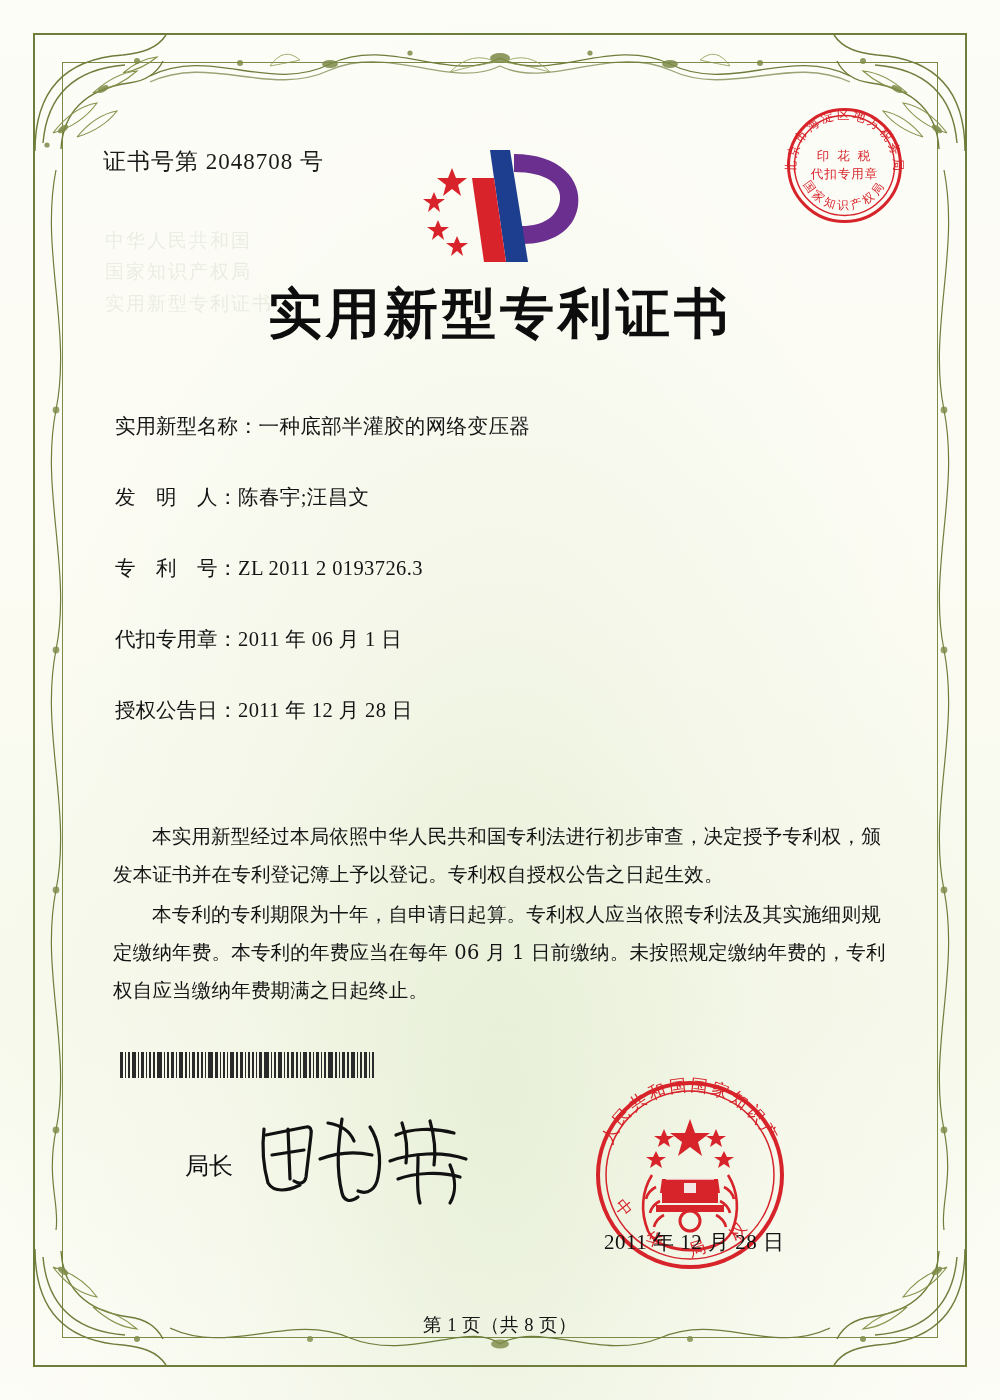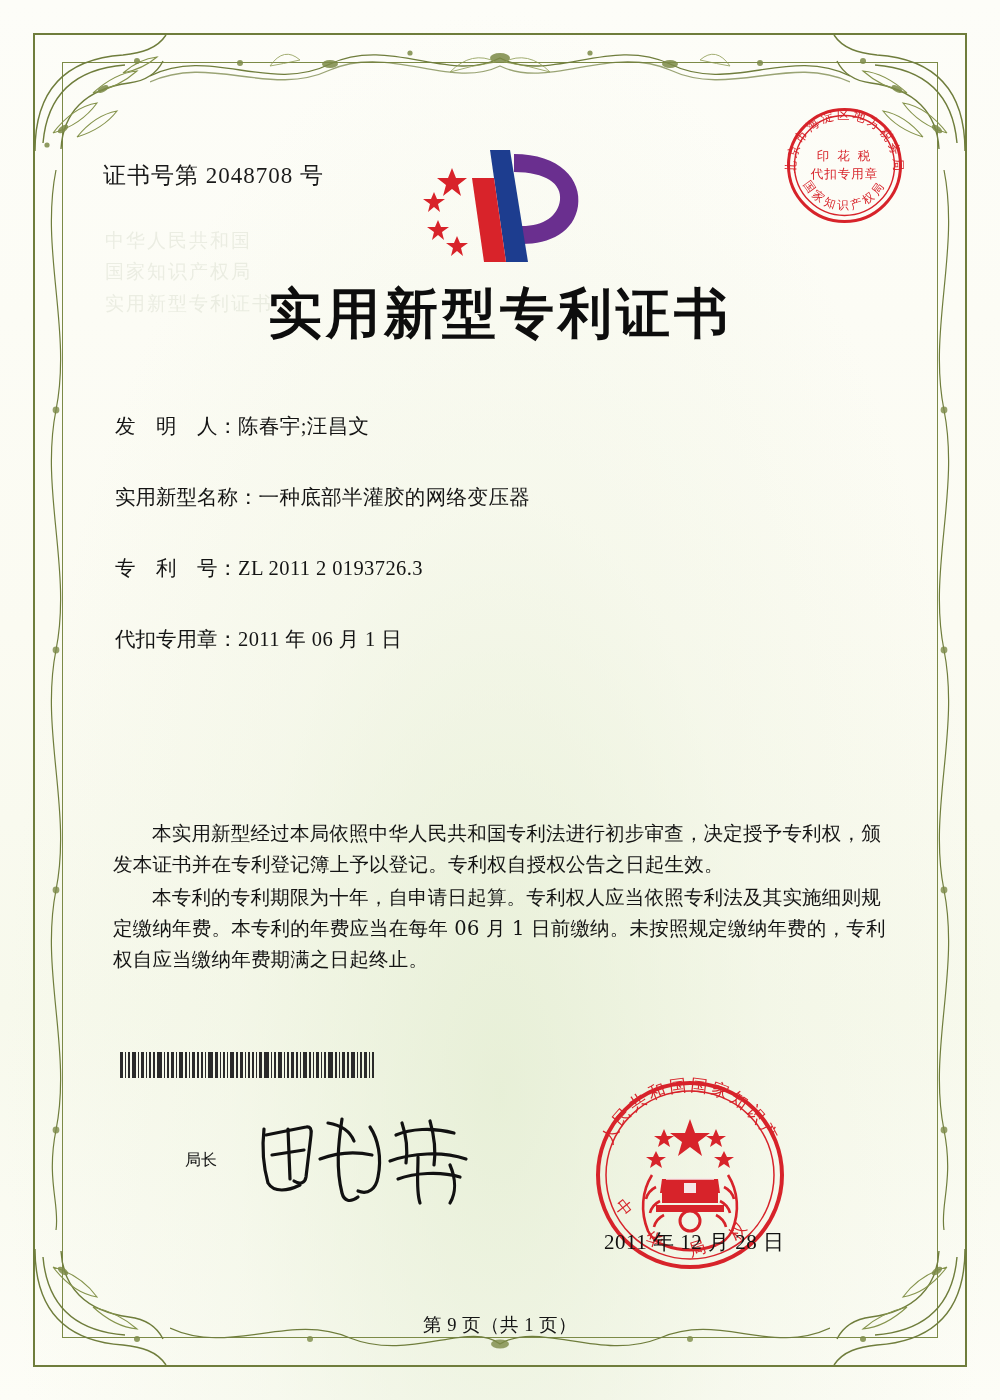--- a/index.html
+++ b/index.html
@@ -76,21 +76,21 @@
     position: absolute;
     left: 170px; right: 170px; bottom: 36px;
     height: 50px;
     transform: scaleY(-1);
     pointer-events: none;
   }
 
   .cert-no {
     position: absolute;
     left: 103px;
-    top: 160px;
+    top: 146px;
     font-size: 23px;
     color: #1a1a1a;
     letter-spacing: 1px;
     font-family: "Liberation Serif", serif;
   }
 
   
   .logo {
     position: absolute;
     left: 410px;
@@ -135,21 +135,21 @@
   }
   .field .lbl { letter-spacing: 0px; }
   .field .val { letter-spacing: 0.4px; }
 
   .paragraphs {
     position: absolute;
     left: 113px;
     top: 818px;
     width: 780px;
     font-size: 19.5px;
-    line-height: 31px;
+    line-height: 38px;
     color: #141414;
     font-family: "DejaVu Serif", serif;
   }
   .paragraphs p {
     margin: 0 0 2px 0;
     text-indent: 39px;
     letter-spacing: 0.2px;
   }
 
   .barcode {
@@ -165,21 +165,21 @@
   .barcode i {
     display: block;
     background: #2a2a2a;
     margin-right: 2px;
   }
 
   .director-row {
     position: absolute;
     left: 185px;
     top: 1150px;
-    font-size: 16px;
+    font-size: 24px;
     color: #111;
   }
   .signature {
     position: absolute;
     left: 250px;
     top: 1105px;
     width: 230px;
     height: 105px;
   }
 
@@ -398,30 +398,33 @@
       </text>
       <text x="67.5" y="62" fill="#d7232a" font-size="12.5" text-anchor="middle" letter-spacing="2" font-family="'DejaVu Serif',serif">印 花 税</text>
       <text x="67.5" y="80" fill="#d7232a" font-size="12.5" text-anchor="middle" letter-spacing="1" font-family="'DejaVu Serif',serif">代扣专用章</text>
     </svg>
   </div>
 
   <div class="title">实用新型专利证书</div>
 
   <div class="fields">
     <div class="field">
-      <span class="lbl">发　明　人：</span><span class="val">陈春宇;汪昌文</span>
+      <span class="lbl">实用新型名称：</span><span class="val">一种底部半灌胶的网络变压器</span>
     </div>
     <div class="field">
-      <span class="lbl">实用新型名称：</span><span class="val">一种底部半灌胶的网络变压器</span>
+      <span class="lbl">发　明　人：</span><span class="val">陈春宇;汪昌文</span>
     </div>
     <div class="field">
       <span class="lbl">专　利　号：</span><span class="val">ZL 2011 2 0193726.3</span>
     </div>
     <div class="field">
       <span class="lbl">代扣专用章：</span><span class="val">2011 年 06 月 1 日</span>
+    </div>
+    <div class="field">
+      <span class="lbl">授权公告日：</span><span class="val">2011 年 12 月 28 日</span>
     </div>
   </div>
 
   <div class="paragraphs">
     <p>本实用新型经过本局依照中华人民共和国专利法进行初步审查，决定授予专利权，颁发本证书并在专利登记簿上予以登记。专利权自授权公告之日起生效。</p>
     <p>本专利的专利期限为十年，自申请日起算。专利权人应当依照专利法及其实施细则规定缴纳年费。本专利的年费应当在每年 06 月 1 日前缴纳。未按照规定缴纳年费的，专利权自应当缴纳年费期满之日起终止。</p>
   </div>
 
   <div class="barcode" id="barcode">
       <i style="width: 3px;"></i>
@@ -545,14 +548,14 @@
         <path d="M62,100 C52,116 50,136 58,156 C62,164 68,168 74,170"></path>
         <path d="M138,100 C148,116 150,136 142,156 C138,164 132,168 126,170"></path>
         <path d="M66,112 q-8,4 -10,12 M70,126 q-8,4 -10,12 M74,140 q-8,4 -10,12"></path>
         <path d="M134,112 q8,4 10,12 M130,126 q8,4 10,12 M126,140 q8,4 10,12"></path>
         <path d="M74,170 q26,10 52,0" stroke-width="3"></path>
       </g>
     </svg>
   </div>
   <div class="stamp-date">2011 年 12 月 28 日</div>
 
-  <div class="footer">第 9 页（共 1 页）</div>
+  <div class="footer">第 1 页（共 8 页）</div>
 </div>
 
 </body></html>

